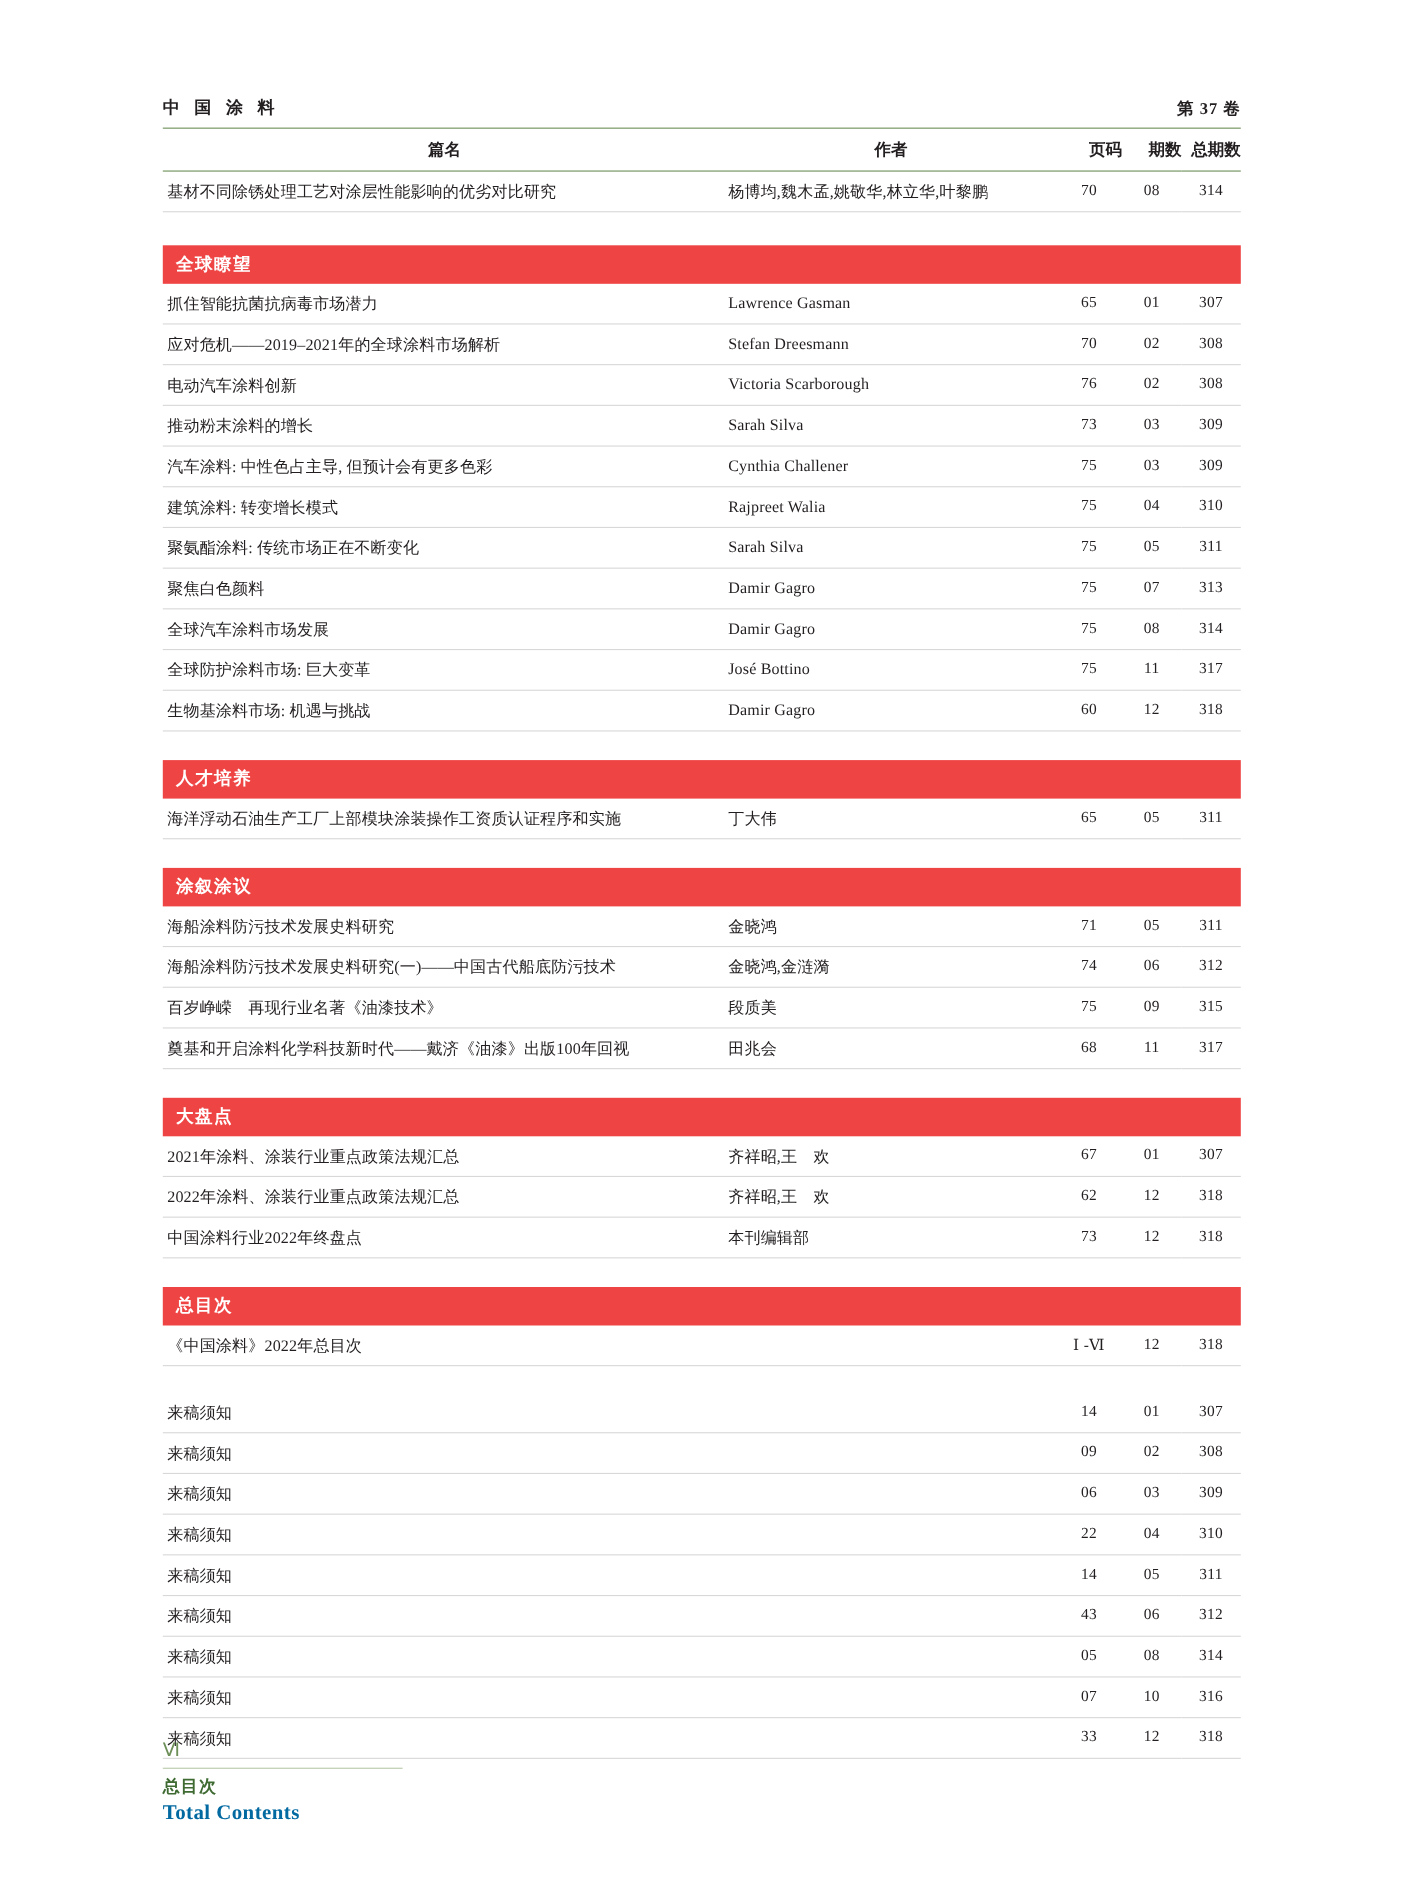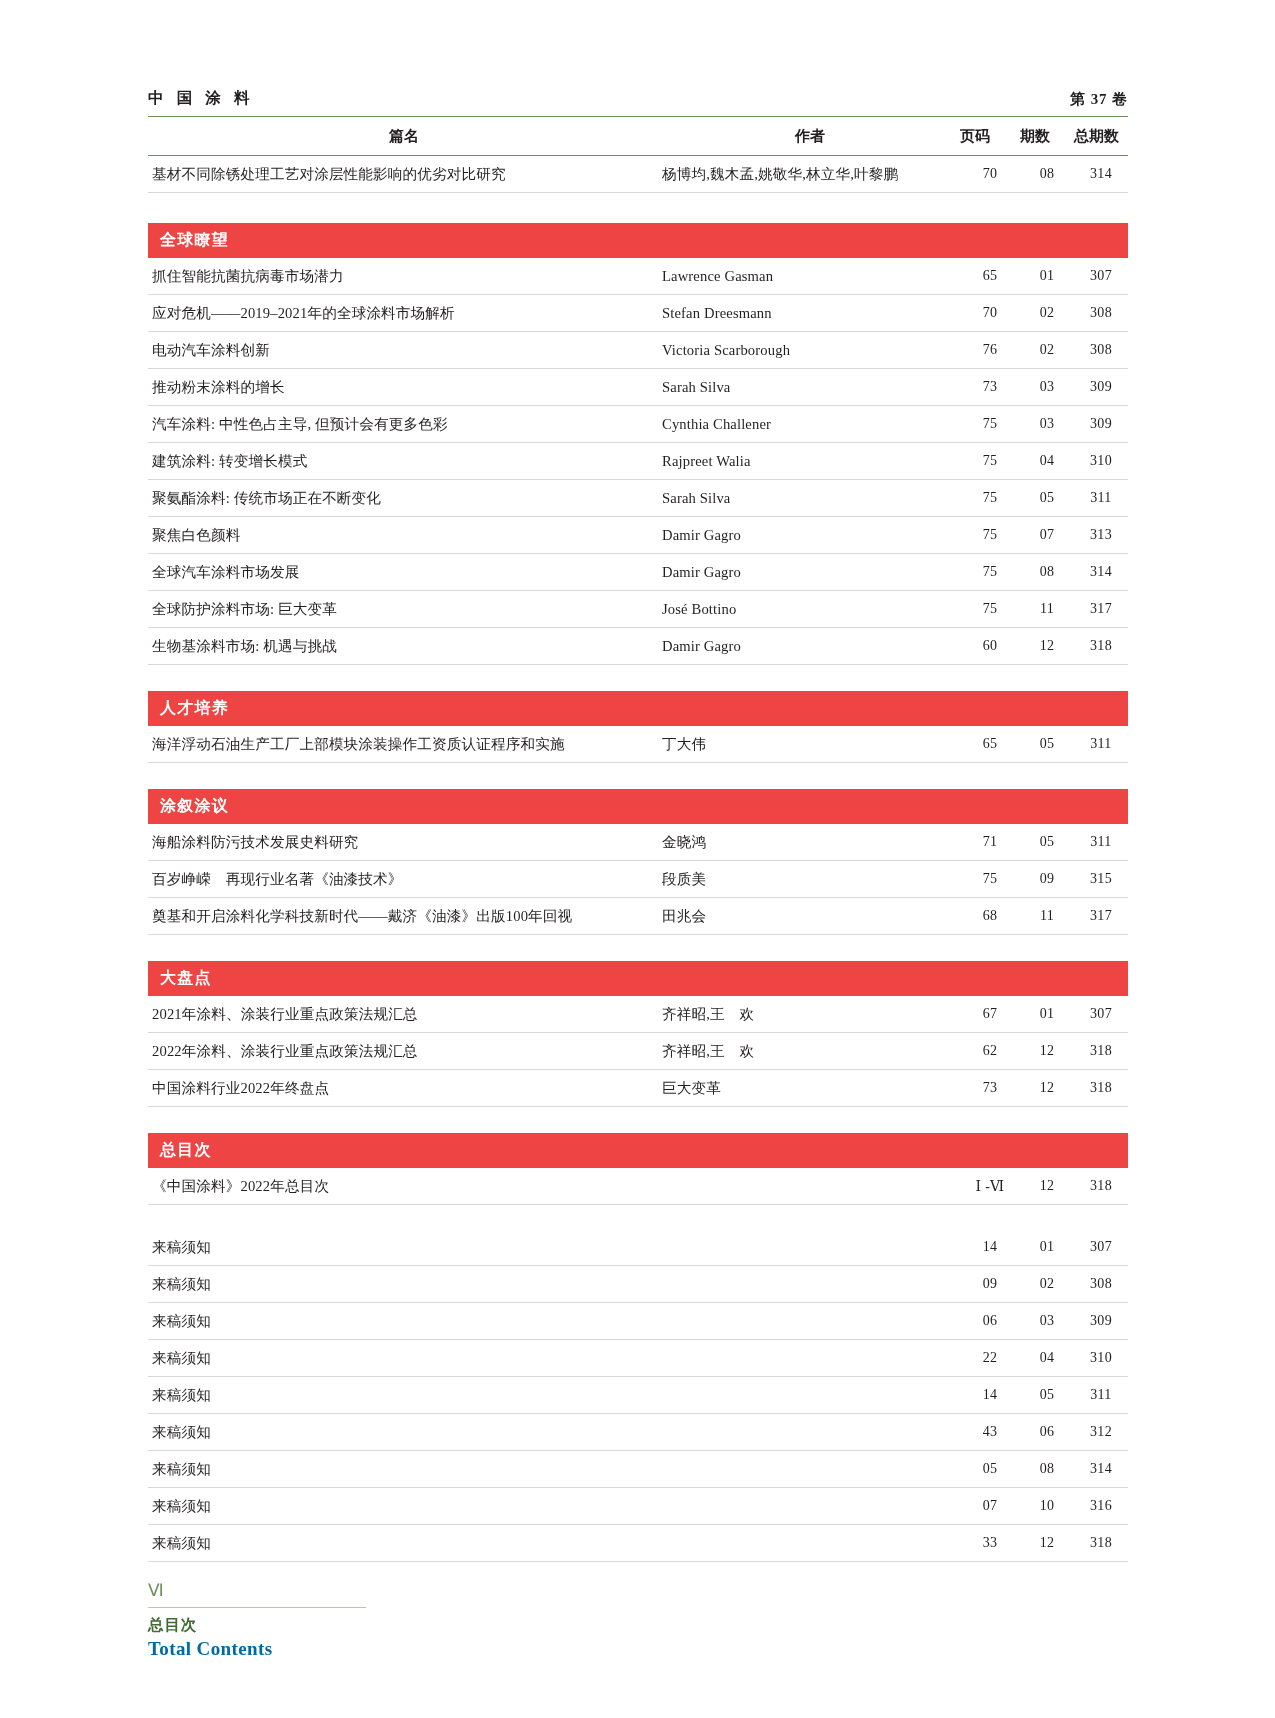--- a/index.html
+++ b/index.html
@@ -52,21 +52,21 @@
   table.toc col.c-author { width: 300px; }
   table.toc col.c-page  { width: 60px; }
   table.toc col.c-issue { width: 54px; }
   table.toc col.c-total { width: 54px; }
 
   .colhead td {
     font-size: 15px;
     font-weight: bold;
     color: #231f20;
     padding: 10px 0 9px 0;
-    text-align: left;
+    text-align: right;
     border-bottom: 1.3px solid #6d8f58;
   }
   .colhead td.t-title { text-align: center; padding-left: 0; }
   .colhead td.t-author { text-align: center; }
 
   tr.entry td {
     font-size: 14.6px;
     padding: 8.5px 0 8.5px 0;
     border-bottom: 0.8px solid #d8d8d8;
     vertical-align: middle;
@@ -292,20 +292,27 @@
             </colgroup>
             <tbody>
               <tr class="entry">
                 <td class="title">海船涂料防污技术发展史料研究</td>
                 <td class="author">金晓鸿</td>
                 <td class="num">71</td>
                 <td class="num">05</td>
                 <td class="num">311</td>
               </tr>
               <tr class="entry">
+                <td class="title">海船涂料防污技术发展史料研究(一)——中国古代船底防污技术</td>
+                <td class="author">金晓鸿,金涟漪</td>
+                <td class="num">74</td>
+                <td class="num">06</td>
+                <td class="num">312</td>
+              </tr>
+              <tr class="entry">
                 <td class="title">百岁峥嵘　再现行业名著《油漆技术》</td>
                 <td class="author">段质美</td>
                 <td class="num">75</td>
                 <td class="num">09</td>
                 <td class="num">315</td>
               </tr>
               <tr class="entry">
                 <td class="title">奠基和开启涂料化学科技新时代——戴济《油漆》出版100年回视</td>
                 <td class="author">田兆会</td>
                 <td class="num">68</td>
@@ -335,21 +342,21 @@
               </tr>
               <tr class="entry">
                 <td class="title">2022年涂料、涂装行业重点政策法规汇总</td>
                 <td class="author">齐祥昭,王　欢</td>
                 <td class="num">62</td>
                 <td class="num">12</td>
                 <td class="num">318</td>
               </tr>
               <tr class="entry">
                 <td class="title">中国涂料行业2022年终盘点</td>
-                <td class="author">巨大变革</td>
+                <td class="author">本刊编辑部</td>
                 <td class="num">73</td>
                 <td class="num">12</td>
                 <td class="num">318</td>
               </tr>
             </tbody>
           </table>
         </div>
         <div class="band-wrap">
           <div class="band">总目次</div>
           <table class="toc">

